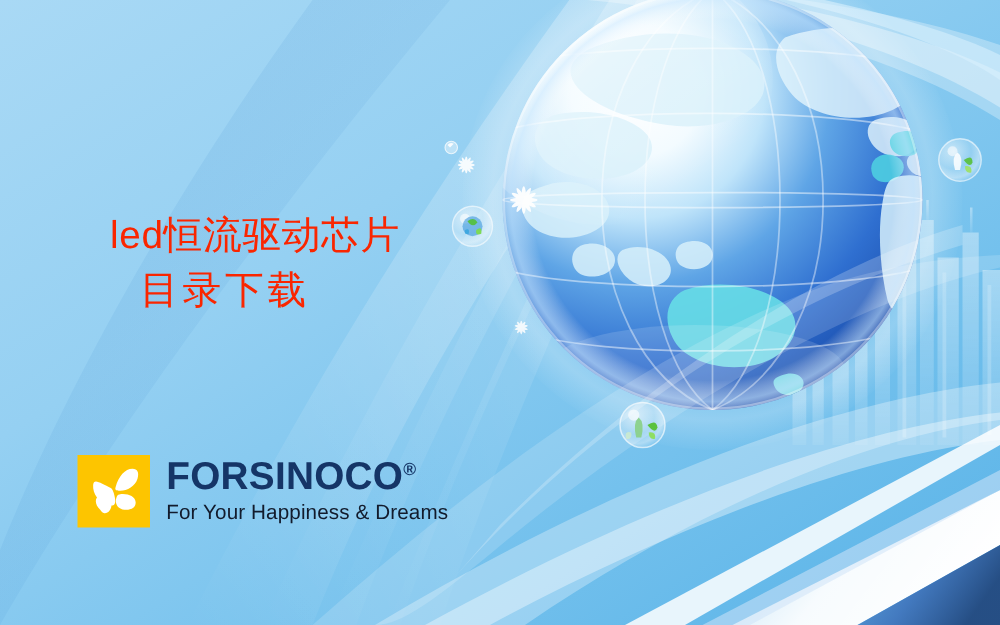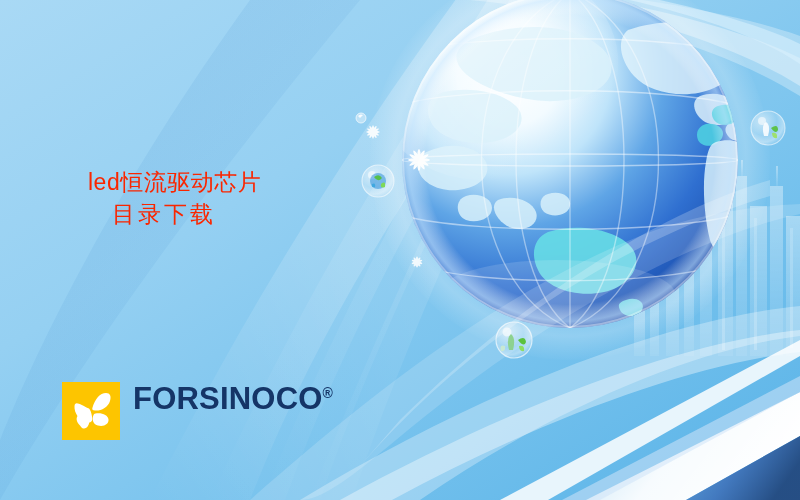--- a/index.html
+++ b/index.html
@@ -25,39 +25,39 @@
   #headline {
     position: absolute;
     left: 88px;
     top: 166px;
     z-index: 40;
     line-height: 1.42;
     white-space: nowrap;
   }
   .head-line {
     color: #fa2600;
-    font-size: 23px;
+    font-size: 31px;
     letter-spacing: 0.5px;
   }
   .head-line.l1 {
     font-family: "Liberation Sans", "DejaVu Sans", sans-serif;
     font-weight: 400;
   }
   .head-line.l2 {
     font-family: "Liberation Serif", "DejaVu Serif", serif;
     font-weight: 400;
     margin-left: 24px;
     letter-spacing: 3px;
   }
 
   
   #logo {
     position: absolute;
     left: 62px;
-    top: 382px;
+    top: 364px;
     z-index: 40;
     display: flex;
     align-items: flex-start;
   }
   #logo-mark {
     width: 58px;
     height: 58px;
     background: #fdc500;
     position: relative;
     flex: 0 0 auto;
@@ -393,16 +393,17 @@
         <g fill="#ffffff">
           <path d="M30.5,25.5 C33,17 38,11 44,11 C48,11 49.5,14 48,19 C46,25.5 39,29 33,28.5 C30.5,28.2 29.8,27.6 30.5,25.5 Z"></path>
           <path d="M27,26.5 C19,23 13,18 12.5,24 C12,31 17,38 24,40 C29,41.5 31,39.5 30,34.5 C29.4,31 28.6,28.2 27,26.5 Z"></path>
           <path d="M33.5,31.5 C40,30.5 46,33 46.5,37.5 C47,42 42,45 36,43.5 C31.5,42.4 30,38.5 31,34.5 C31.5,32.6 32.2,31.7 33.5,31.5 Z"></path>
           <path d="M18,43.5 C14,40 13.5,34.5 17,33 C21,31.3 26,33.5 27,38 C28,42.5 25,47 21.5,46.5 C20,46.3 19,45 18,43.5 Z"></path>
         </g>
       </svg>
     </div>
     <div id="logo-words">
       <div id="brand-name"><span>FORSINOCO</span><span id="brand-reg">®</span></div>
+      <div id="brand-tagline">For Your Happiness &amp; Dreams</div>
     </div>
   </div>
 
 </div>
 
 </body></html>

